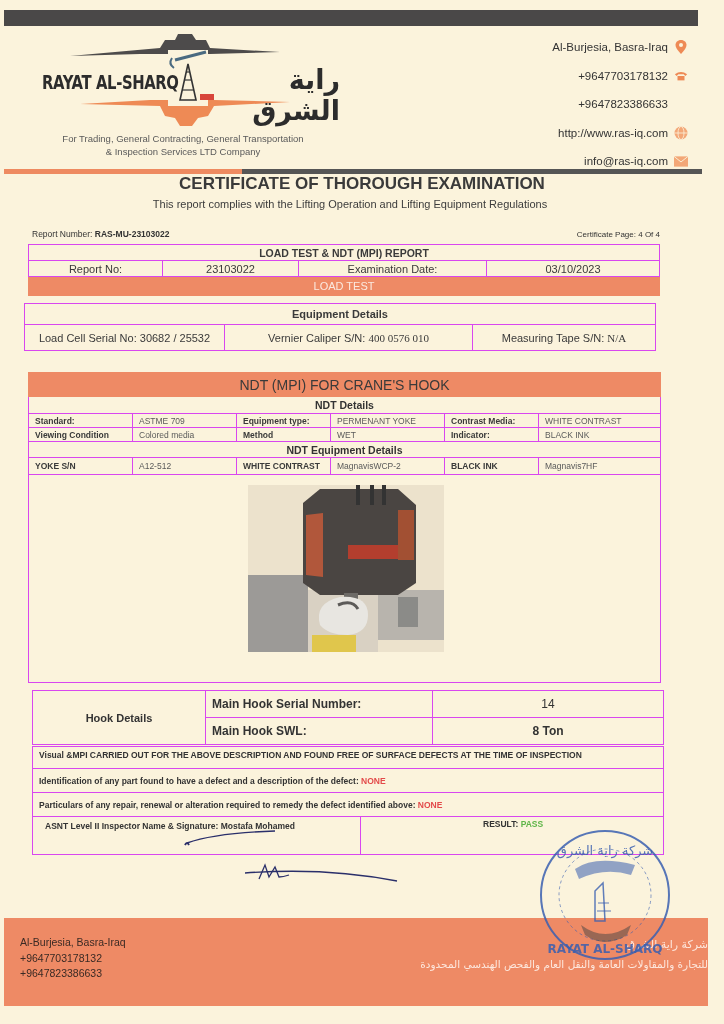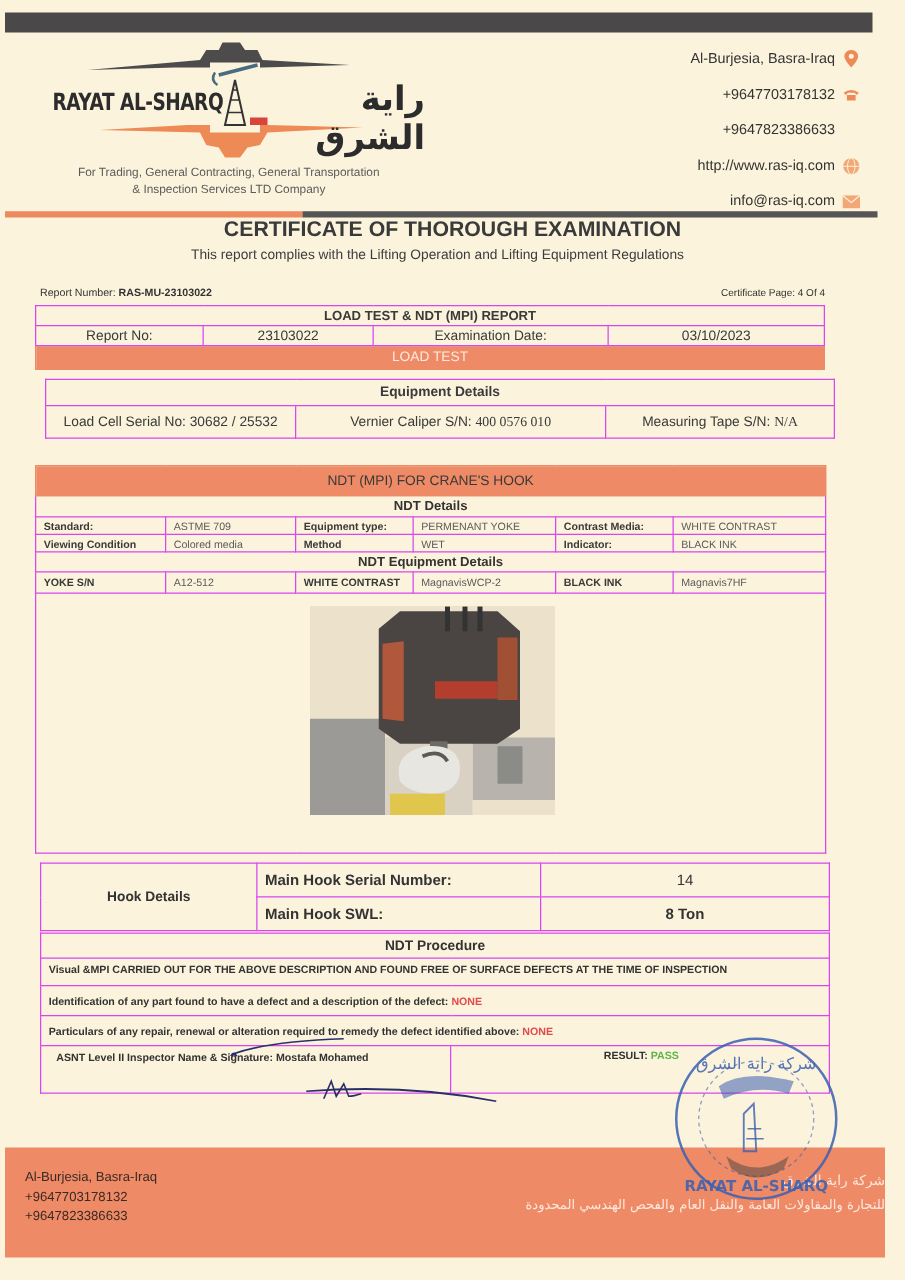--- a/index.html
+++ b/index.html
@@ -27,21 +27,21 @@
   .report-num { position: absolute; left: 32px; top: 229px; font-size: 8.5px; color: #333; }
   .report-num b { font-weight: bold; }
   .cert-page { position: absolute; right: 64px; top: 230px; font-size: 8px; color: #333; }
 
   table { border-collapse: collapse; width: 100%; }
   td { border: 1px solid #d946ef; padding: 0 6px; vertical-align: middle; }
 
   .t1 { position: absolute; left: 28px; top: 244px; width: 632px; }
   .t1 td { font-size: 11px; color: #3a3a3a; text-align: center; }
   .orange-row td { background: #ee8a65; color: #fbe9df; font-size: 11px; text-align: center; border-color: #ee8a65; }
-  .t2 { position: absolute; left: 36px; top: 303px; width: 632px; }
+  .t2 { position: absolute; left: 24px; top: 303px; width: 632px; }
   .t2 td { font-size: 11px; color: #3a3a3a; text-align: center; }
 
   .t3 { position: absolute; left: 28px; top: 372px; width: 633px; }
   .t3 td { font-size: 8.5px; color: #3a3a3a; }
   .t3 .lbl { font-weight: bold; }
   .t3 .val { color: #5a5a5a; }
   .t3 .section-head { font-weight: bold; font-size: 10.5px; text-align: center; color: #333; }
 
   .photo-cell { position: relative; height: 208px; }
   .photo { position: absolute; left: 219px; top: 10px; width: 196px; height: 167px; overflow: hidden; background: #e9dcc2; }
@@ -184,21 +184,21 @@
       </td>
     </tr>
   </tbody>
     </table>
 </div>
 
 <div class="t3">
   <table>
     <tbody>
         <tr class="orange-row" style="height:24px">
-      <td colspan="6" style="font-size:11px;">NDT (MPI) FOR CRANE'S HOOK</td>
+      <td colspan="6" style="font-size:14px;">NDT (MPI) FOR CRANE'S HOOK</td>
     </tr>
     <tr style="height:17px">
       <td colspan="6" class="section-head">NDT Details</td>
     </tr>
     <tr style="height:14px">
       <td class="lbl" style="width:104px">Standard:</td>
       <td class="val" style="width:104px">ASTME 709</td>
       <td class="lbl" style="width:94px">Equipment type:</td>
       <td class="val" style="width:114px">PERMENANT YOKE</td>
       <td class="lbl" style="width:94px">Contrast Media:</td>
@@ -263,23 +263,20 @@
       <td style="font-weight:bold;">Main Hook SWL:</td>
       <td style="text-align:center;font-weight:bold;">8 Ton</td>
     </tr>
   </tbody>
     </table>
 </div>
 
 <div class="t5">
   <table>
     <tbody>
-        <tr style="height:20px">
-      <td colspan="2" style="text-align:center;font-weight:bold;font-size:11px;">NDT Procedure</td>
-    </tr>
     <tr style="height:22px">
       <td colspan="2" style="font-weight:bold;vertical-align:top;padding-top:3px;margin-top:32px;">Visual &amp;MPI CARRIED OUT FOR THE ABOVE DESCRIPTION AND FOUND FREE OF SURFACE DEFECTS AT THE TIME OF INSPECTION</td>
     </tr>
     <tr style="height:24px">
       <td colspan="2">
         <span style="font-weight:bold;">Identification of any part found to have a defect and a description of the defect:</span>
         <span class="red">NONE</span>
       </td>
     </tr>
     <tr style="height:24px">

